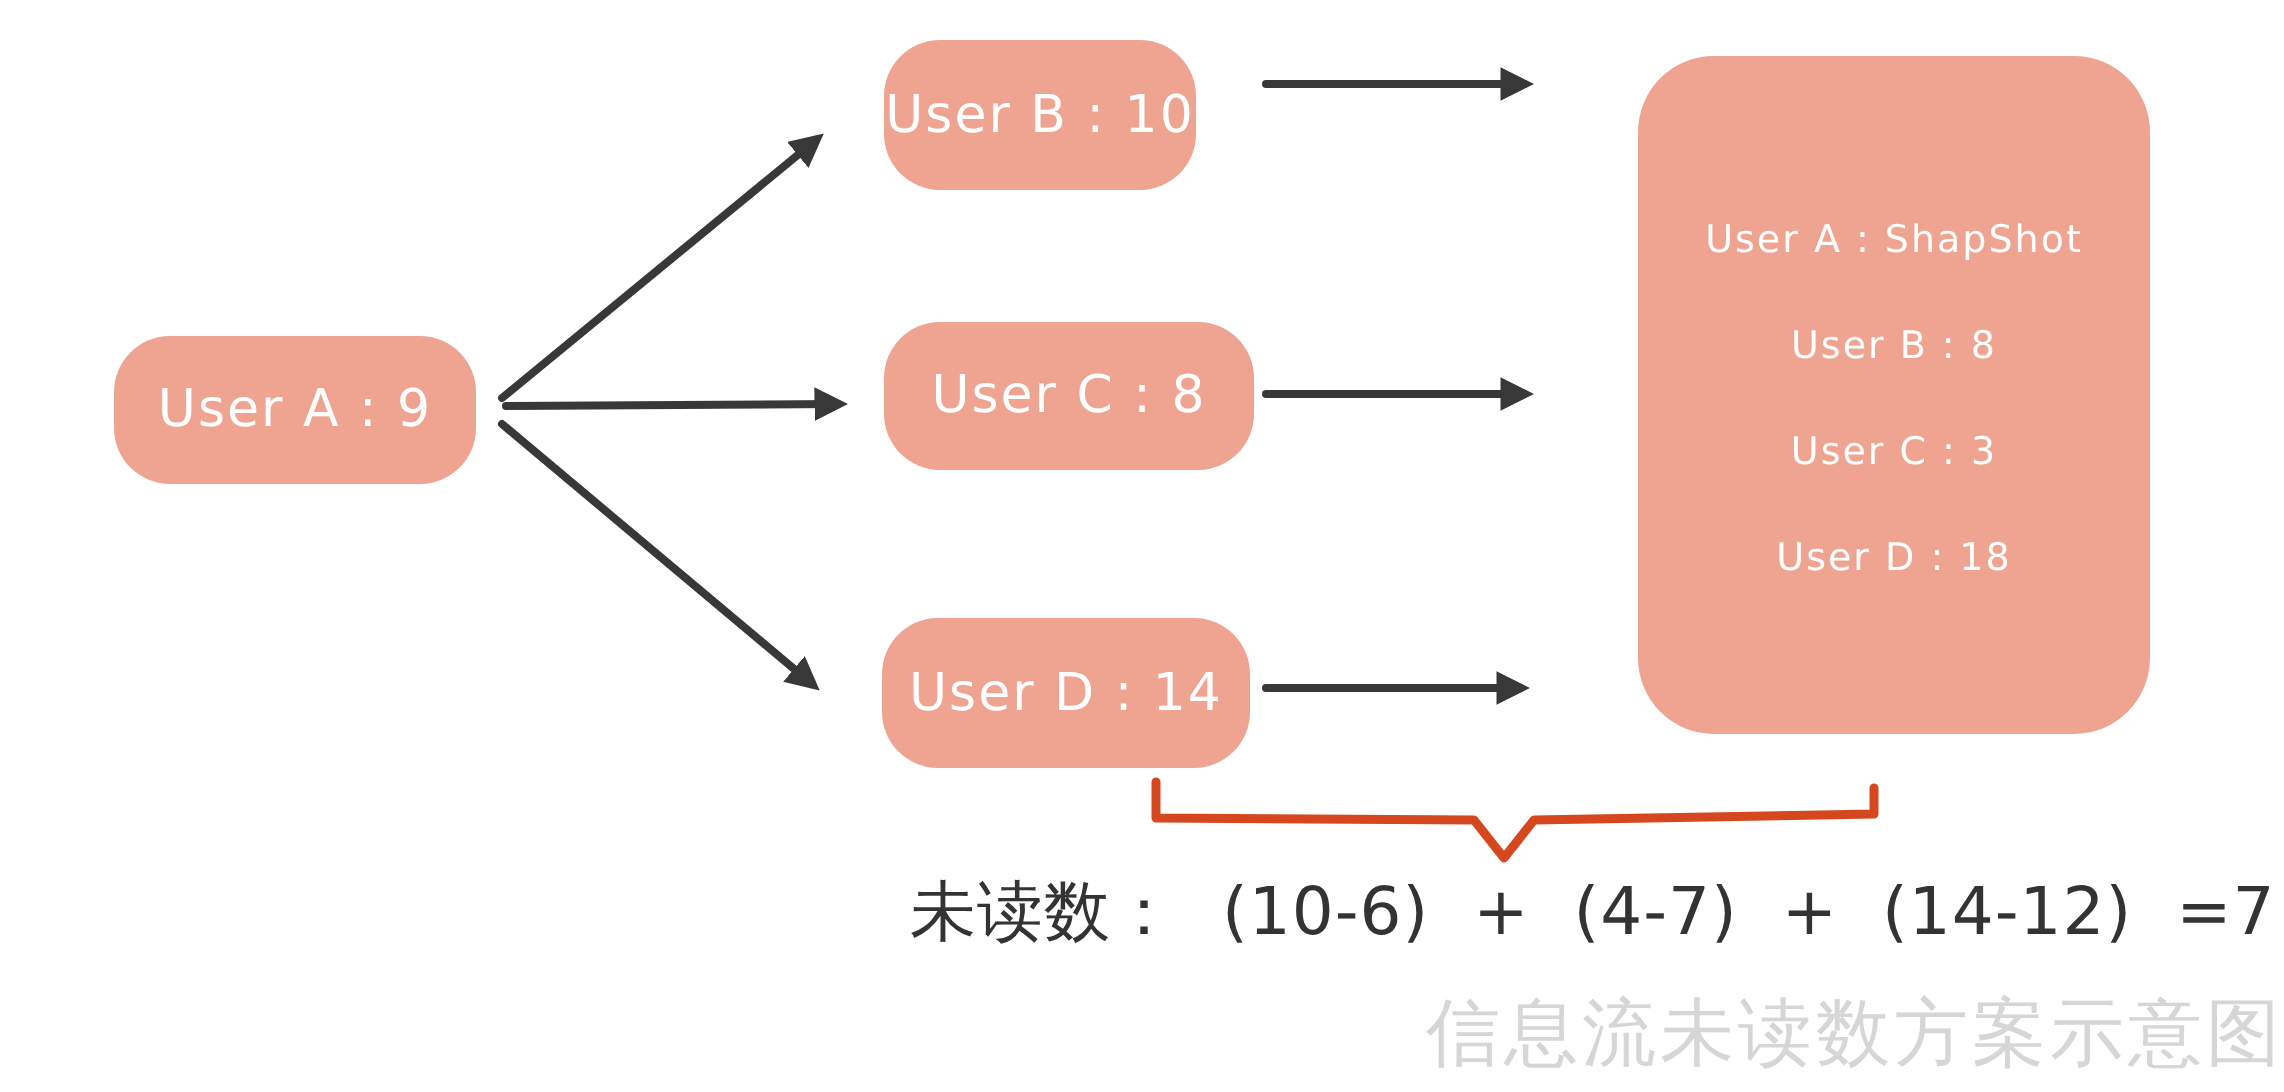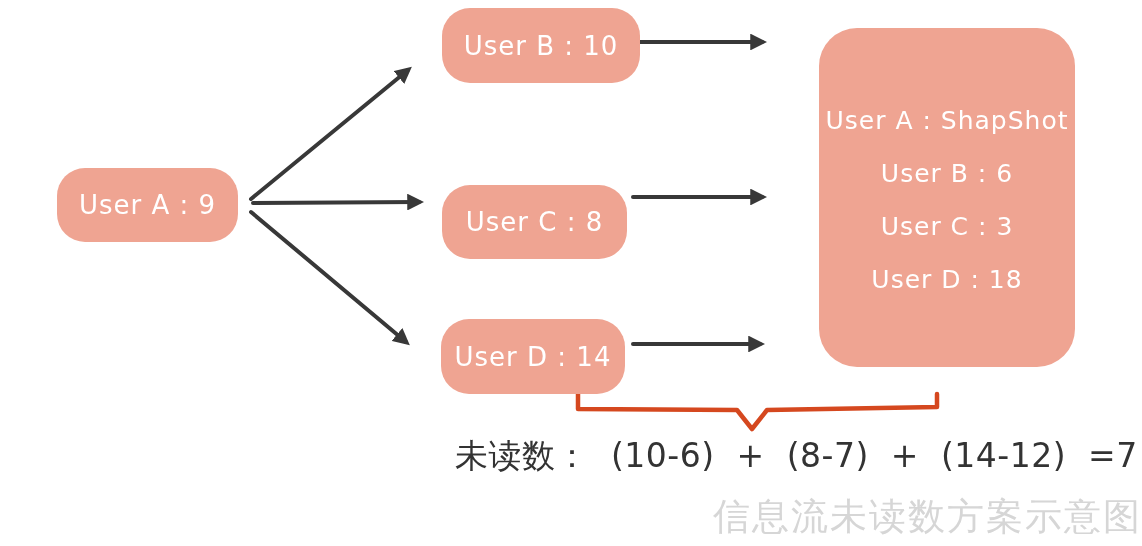--- a/index.html
+++ b/index.html
@@ -18,31 +18,31 @@
     border-radius: 28px;
     display: flex;
     align-items: center;
     justify-content: center;
     font-size: 26px;
     letter-spacing: 1px;
     font-weight: 500;
     white-space: nowrap;
   }
   .node-a { left: 57px;  top: 168px; width: 181px; height: 74px; }
-  .node-b { left: 442px; top: 8px;  width: 198px; height: 75px; }
-  .node-c { left: 442px; top: 161px; width: 185px; height: 74px; margin-top: 24px; }
-  .node-d { left: 441px; top: 319px; width: 184px; height: 75px; }
+  .node-b { left: 442px; top: 20px;  width: 156px; height: 75px; }
+  .node-c { left: 442px; top: 161px; width: 185px; height: 74px; }
+  .node-d { left: 441px; top: 309px; width: 184px; height: 75px; }
   .node-snapshot {
     left: 819px; top: 28px; width: 256px; height: 339px;
     border-radius: 38px;
     flex-direction: column;
     justify-content: flex-start;
     padding-top: 66px;
     box-sizing: border-box;
-    font-size: 25px;
+    font-size: 19px;
   }
   .node-snapshot .snap-line {
     height: 53px;
     line-height: 53px;
     text-align: center;
     letter-spacing: 1px;
   }
   .arrows-layer {
     position: absolute;
     left: 0; top: 0;
@@ -104,22 +104,22 @@
   <div class="node node-c">
     <span>User C : 8</span>
   </div>
 
   <div class="node node-d">
     <span>User D : 14</span>
   </div>
 
   <div class="node node-snapshot">
     <div class="snap-line">User A : ShapShot</div>
-    <div class="snap-line">User B : 6</div>
+    <div class="snap-line">User B : 8</div>
     <div class="snap-line">User C : 3</div>
     <div class="snap-line">User D : 18</div>
   </div>
 
-  <div class="formula">未读数：  (10-6)  +  (8-7)  +  (14-12)  =7</div>
+  <div class="formula">未读数：  (10-6)  +  (4-7)  +  (14-12)  =7</div>
 
   <div class="caption">信息流未读数方案示意图</div>
 
 </div>
 
 </body></html>

